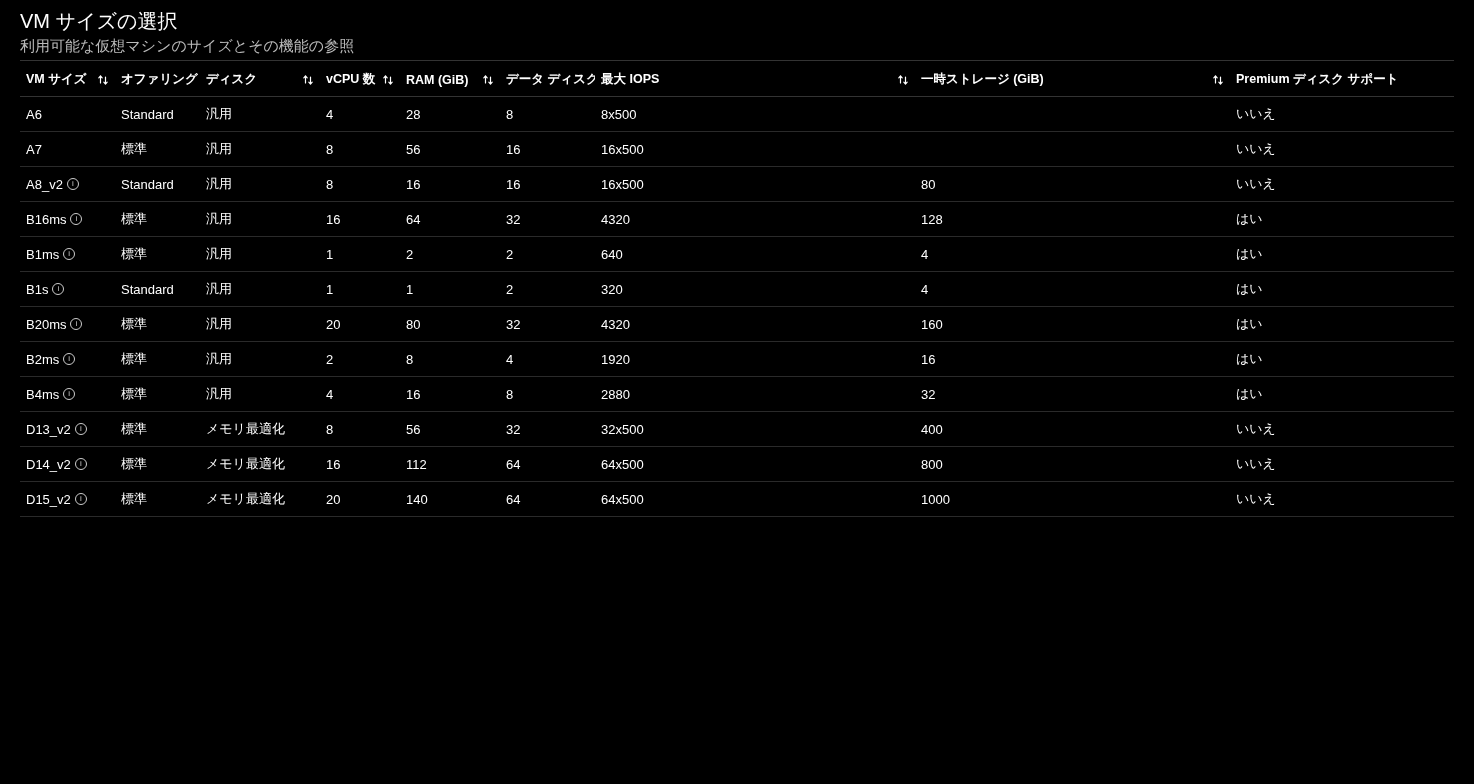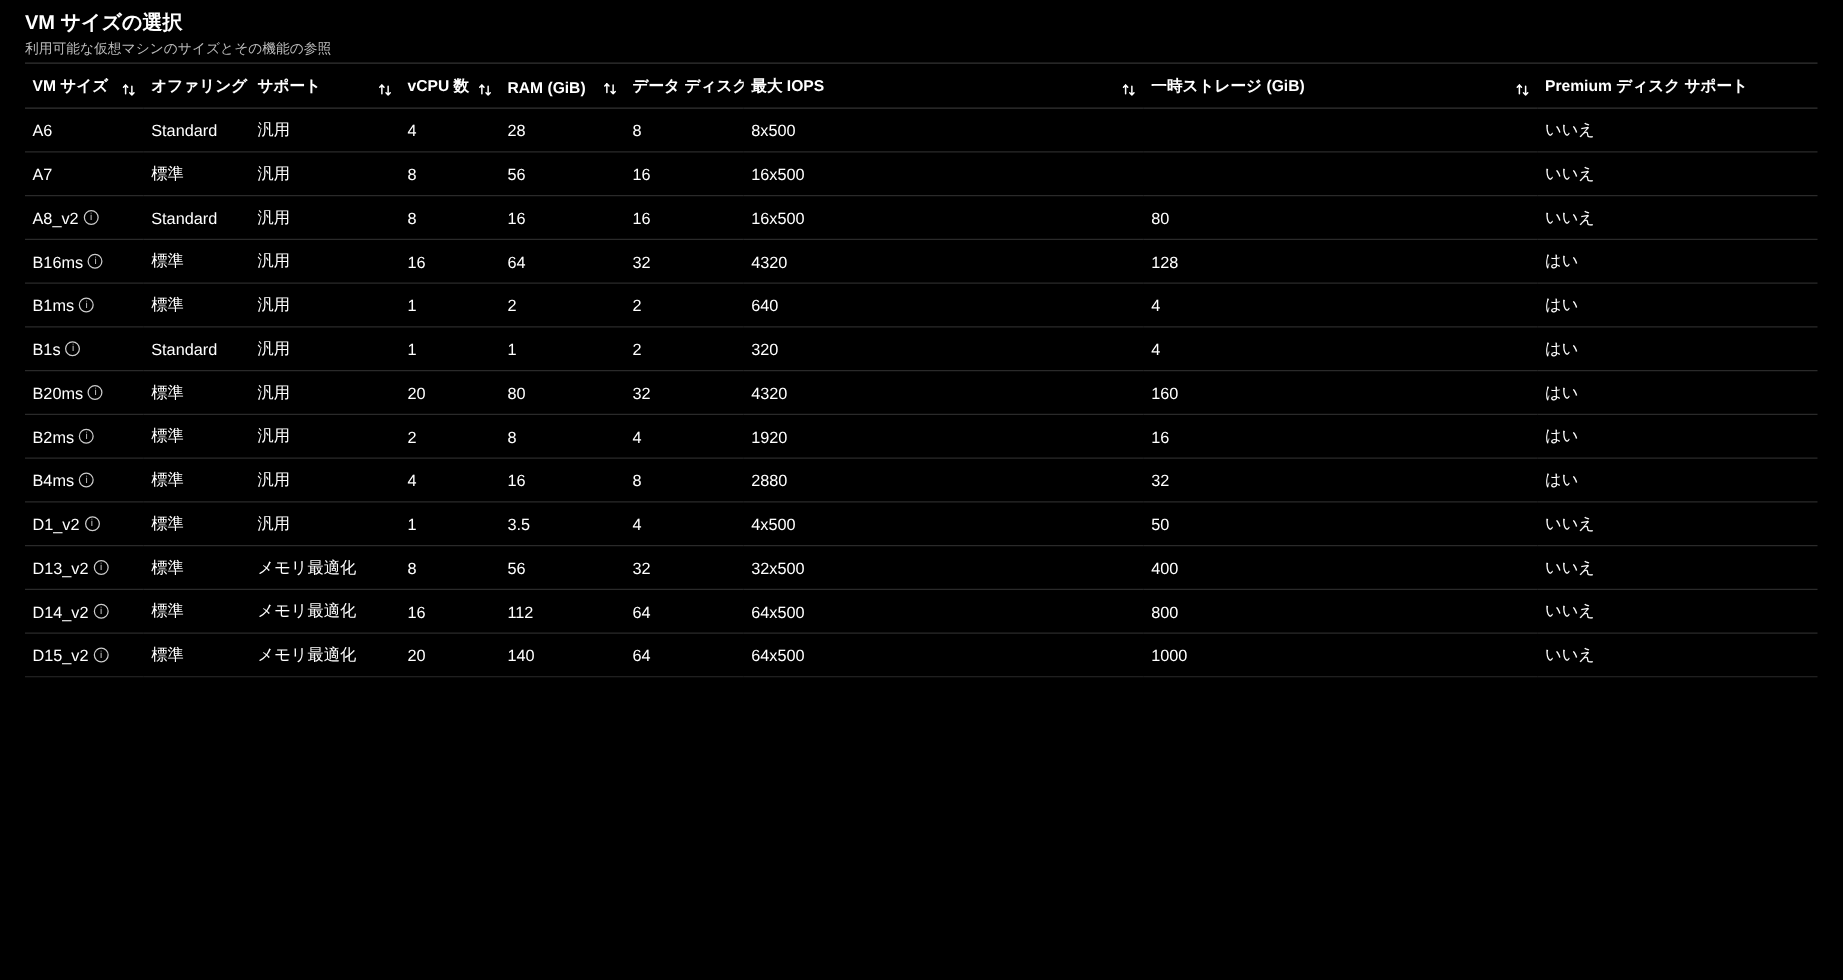--- a/index.html
+++ b/index.html
@@ -9,26 +9,26 @@
     background: #000;
     color: #fff;
     font-family: "Segoe UI", "Yu Gothic UI", Meiryo, sans-serif;
     font-size: 13px;
     width: 1474px;
   }
   .page {
     padding: 8px 20px 0 20px;
   }
   .title {
-    font-size: 16px;
-    font-weight: 700;
+    font-size: 20px;
+    font-weight: 400;
     margin: 0 0 2px 0;
   }
   .subtitle {
-    font-size: 11px;
+    font-size: 15px;
     color: #bbb;
     margin: 0 0 4px 0;
   }
   .divider {
     border-top: 1px solid #333;
     margin: 0 0 2px 0;
   }
   table {
     width: 100%;
     border-collapse: collapse;
@@ -56,21 +56,21 @@
   .col-family   { width: 120px; }
   .col-vcpu     { width: 80px; }
   .col-ram      { width: 100px; }
   .col-disk     { width: 95px; }
   .col-iops     { width: 320px; }
   .col-temp     { width: 315px; }
   .col-premium  { width: auto; }
 
   .th-inner {
     display: flex;
-    align-items: flex-end;
+    align-items: center;
     justify-content: space-between;
     gap: 4px;
     width: 100%;
   }
   .sort-icon {
     display: inline-flex;
     align-items: center;
     flex: 0 0 auto;
   }
   .sort-icon svg { display: block; }
@@ -127,21 +127,21 @@
               </span>
             </div>
           </th>
           <th>
             <div class="th-inner">
               <span>オファリング</span>
             </div>
           </th>
           <th>
             <div class="th-inner">
-              <span>サポート</span>
+              <span>ディスク</span>
               <span class="sort-icon">
                 <svg width="12" height="12" viewBox="0 0 12 12" fill="none">
                   <path d="M3.5 2 L3.5 9 M3.5 2 L1.8 3.8 M3.5 2 L5.2 3.8" stroke="#fff" stroke-width="1.2" stroke-linecap="round"></path>
                   <path d="M8.5 10 L8.5 3 M8.5 10 L6.8 8.2 M8.5 10 L10.2 8.2" stroke="#fff" stroke-width="1.2" stroke-linecap="round"></path>
                 </svg>
               </span>
             </div>
           </th>
           <th>
             <div class="th-inner">
@@ -291,31 +291,20 @@
         <tr>
           <td class="name-cell"><span>B4ms</span><span class="info-icon">i</span></td>
           <td>標準</td>
           <td>汎用</td>
           <td>4</td>
           <td>16</td>
           <td>8</td>
           <td>2880</td>
           <td>32</td>
           <td>はい</td>
-        </tr>
-        <tr>
-          <td class="name-cell"><span>D1_v2</span><span class="info-icon">i</span></td>
-          <td>標準</td>
-          <td>汎用</td>
-          <td>1</td>
-          <td>3.5</td>
-          <td>4</td>
-          <td>4x500</td>
-          <td>50</td>
-          <td>いいえ</td>
         </tr>
         <tr>
           <td class="name-cell"><span>D13_v2</span><span class="info-icon">i</span></td>
           <td>標準</td>
           <td>メモリ最適化</td>
           <td>8</td>
           <td>56</td>
           <td>32</td>
           <td>32x500</td>
           <td>400</td>

